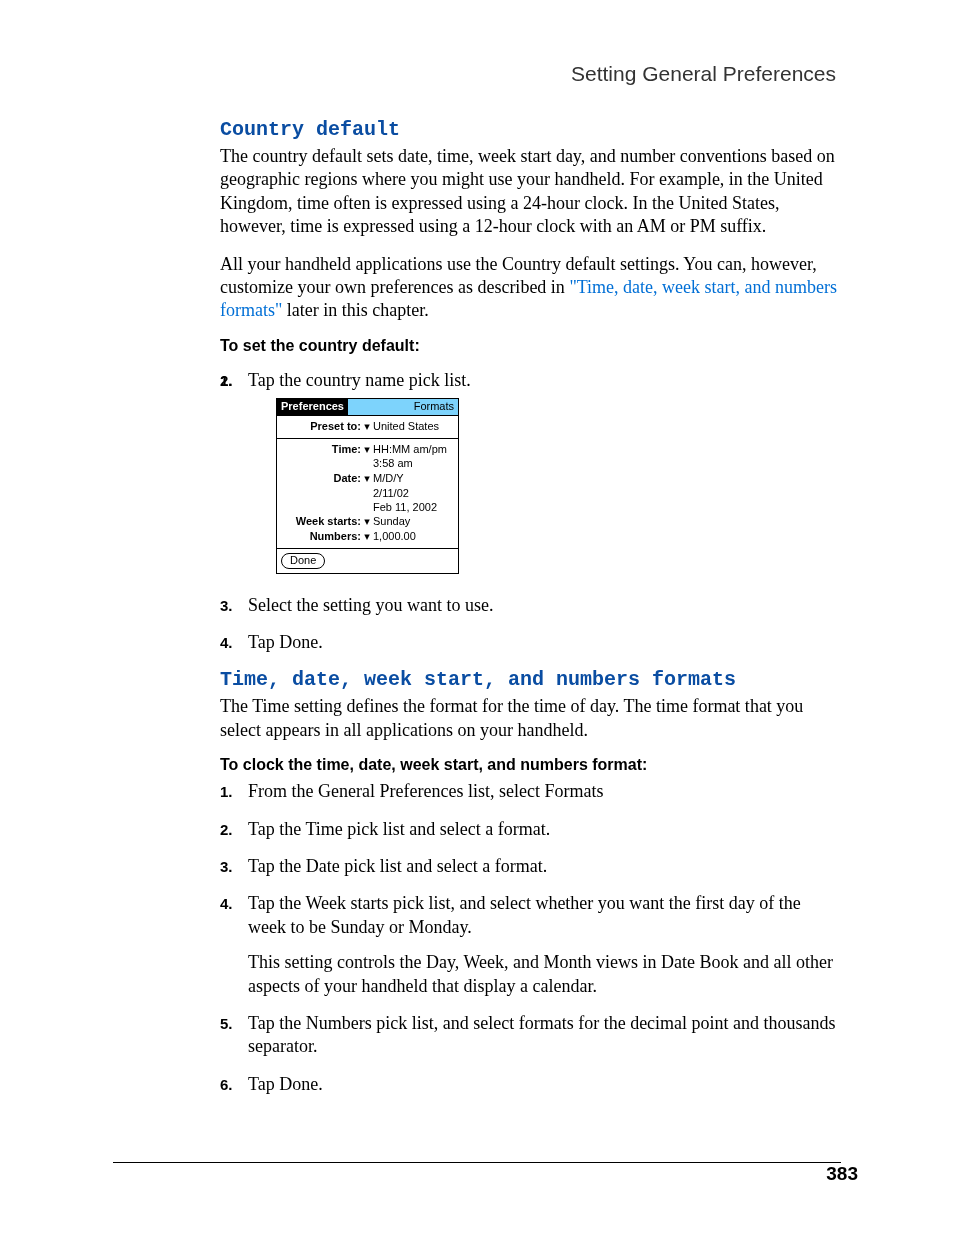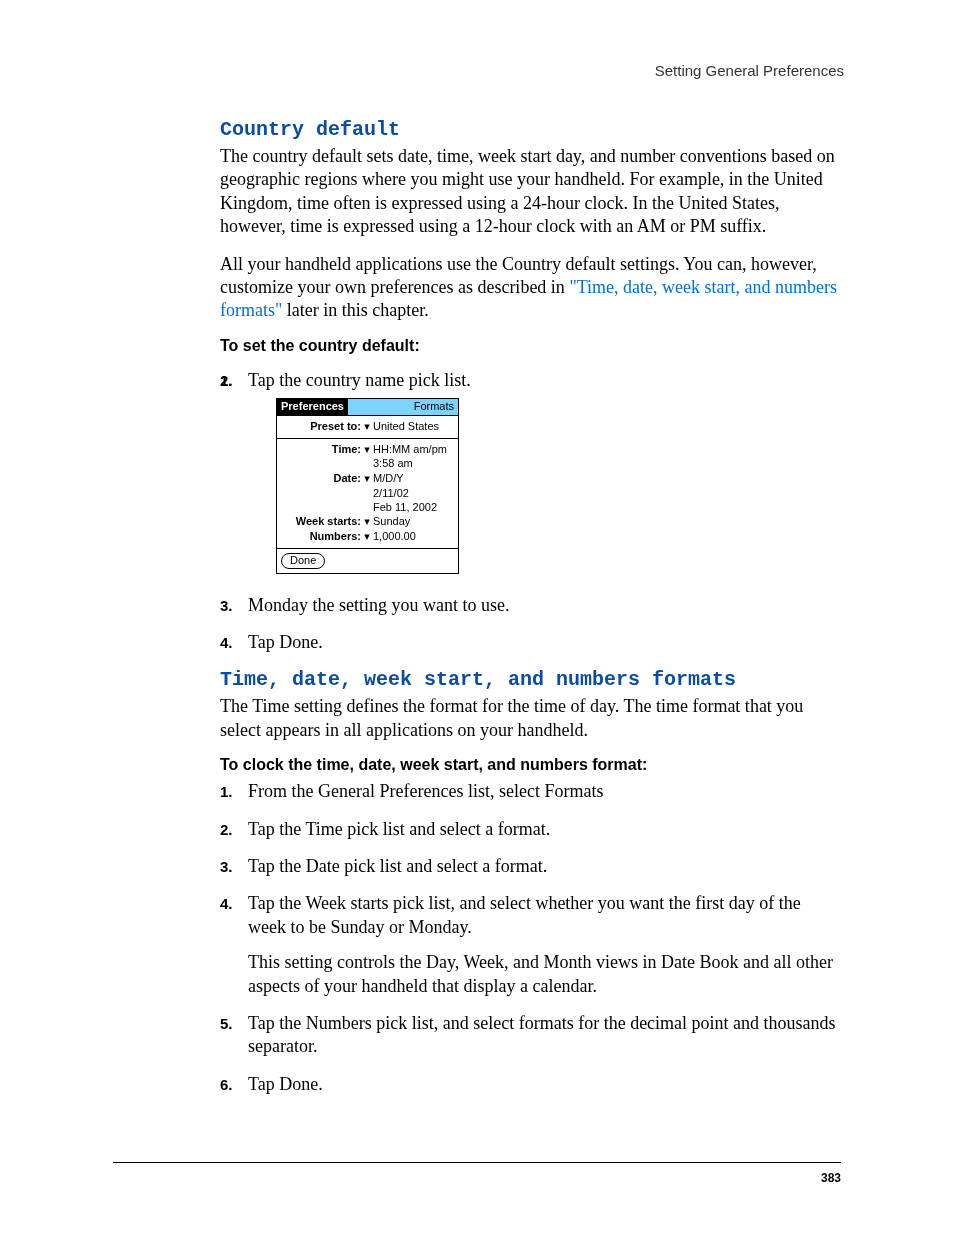--- a/index.html
+++ b/index.html
@@ -13,23 +13,23 @@
   .page {
     width: 954px;
     height: 1235px;
     position: relative;
     box-sizing: border-box;
     padding: 60px 113px 0 220px;
   }
   .running-header {
     position: absolute;
     top: 62px;
-    right: 110px;
-    font-family: Arial, Helvetica, sans-serif;
-    font-size: 15px;
+    right: 118px;
+    font-family: Arial, Helvetica, sans-serif;
+    font-size: 21px;
     color: #333;
   }
   .content {
     margin-top: 58px;
   }
   h2.blue {
     font-family: Liberation Mono, monospace;
     font-weight: bold;
     color: #0a4da2;
     font-size: 20px;
@@ -138,25 +138,25 @@
 
   .footer-rule {
     position: absolute;
     left: 113px;
     right: 113px;
     bottom: 72px;
     border-top: 1.5px solid #000;
   }
   .page-num {
     position: absolute;
-    right: 113px;
+    right: 96px;
     bottom: 50px;
     font-family: Arial, Helvetica, sans-serif;
     font-weight: bold;
-    font-size: 12px;
+    font-size: 19px;
   }
 </style>
 </head>
 <body>
 
 <div class="page">
 
   <div class="running-header">Setting General Preferences</div>
 
   <div class="content">
@@ -216,21 +216,21 @@
               <span class="palm-value">1,000.00</span>
             </div>
           </div>
           <div class="palm-foot">
             <span class="palm-done">Done</span>
           </div>
         </div>
       </li>
       <li>
         <span class="num">3.</span>
-        <span>Monday the setting you want to use.</span>
+        <span>Select the setting you want to use.</span>
       </li>
       <li>
         <span class="num">4.</span>
         <span>Tap Done.</span>
       </li>
     </ol>
 
     <h2 class="blue" style="margin-top:12px;">Time, date, week start, and numbers formats</h2>
 
     <p class="body">The Time setting defines the format for the time of day. The time format that you select appears in all applications on your handheld.</p>

